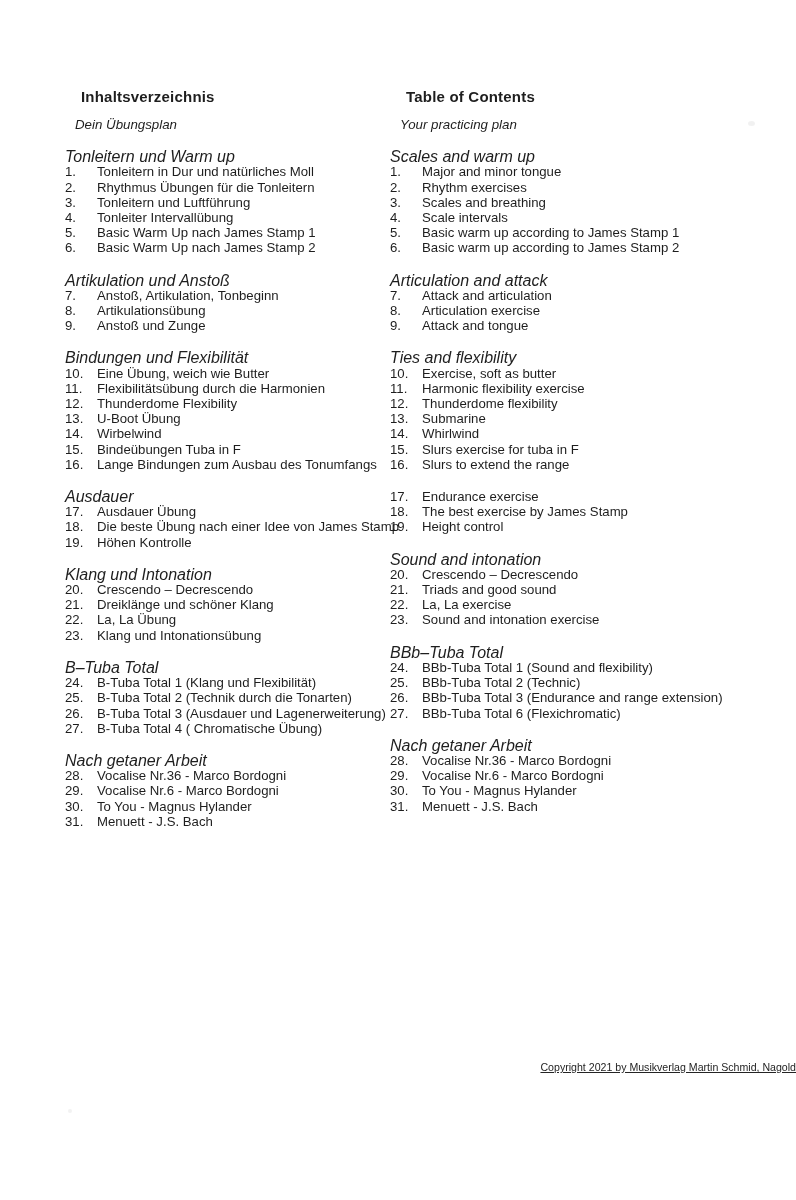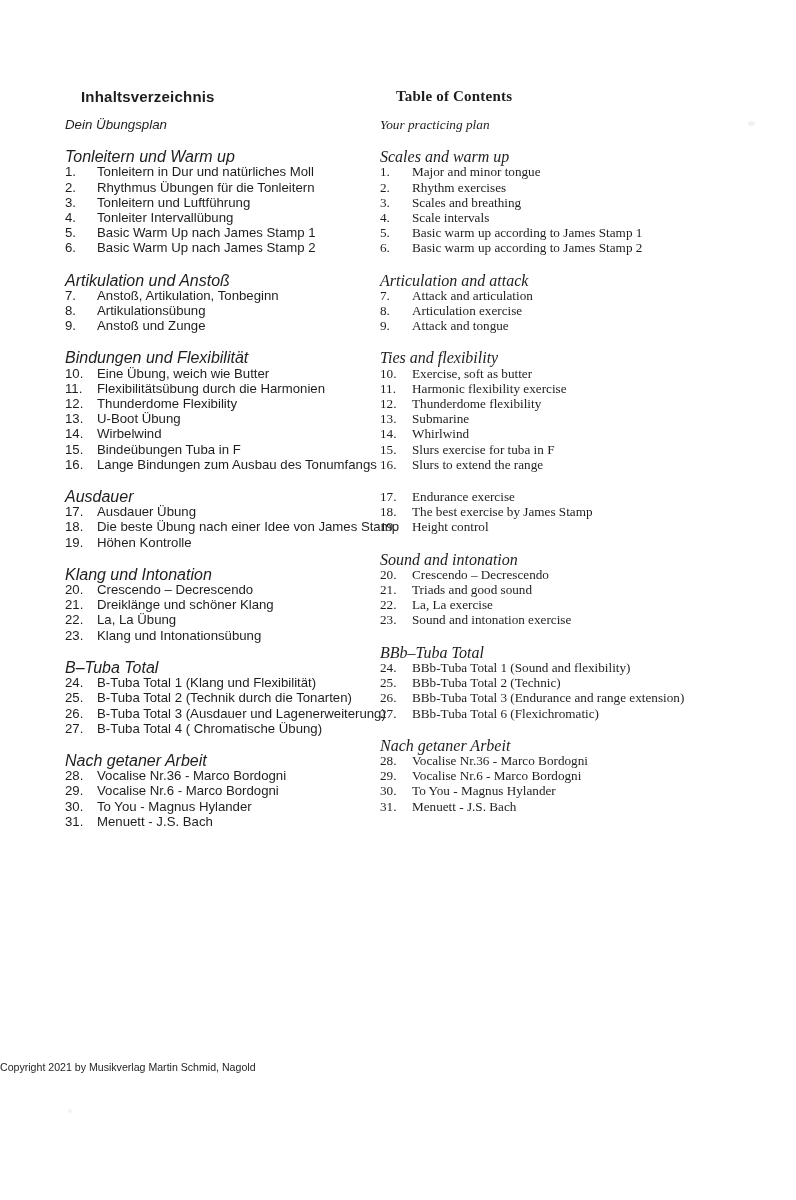--- a/index.html
+++ b/index.html
@@ -14,34 +14,34 @@
     overflow: hidden;
     font-family: "Liberation Sans", "DejaVu Sans", sans-serif;
     color: #1e1e1e;
     -webkit-font-smoothing: antialiased;
   }
   .col {
     position: absolute;
     top: 88px;
   }
   .col-left  { left: 65px;  width: 322px; }
-  .col-right { left: 380px; width: 402px; font-family: Liberation Serif, serif; }
+  .col-right { left: 390px; width: 402px; }
 
   .title {
     font-size: 15px;
     font-weight: bold;
     letter-spacing: 0.2px;
     margin: 0 0 12px 16px;
     line-height: 17px;
   }
   .subtitle {
     font-style: italic;
     font-size: 13.3px;
     line-height: 15.2px;
-    margin: 0;
+    margin: 10px;
   }
   .section { margin-top: 17px; }
   .section-header {
     font-style: italic;
     font-size: 16px;
     line-height: 15.2px;
   }
   .item {
     display: flex;
     font-size: 13.2px;
@@ -51,24 +51,25 @@
     flex: 0 0 32px;
     width: 32px;
   }
   .item .txt { flex: 1 1 auto; white-space: nowrap; }
 
   .footer {
     position: absolute;
     top: 1061px;
     left: 0;
     width: 100%;
-    text-align: left;
+    text-align: right;
     font-size: 10.6px;
     line-height: 13px;
     color: #242424;
+    text-decoration: underline;
   }
 
   
   .speck {
     position: absolute;
     background: #9a9a9a;
     border-radius: 50%;
     pointer-events: none;
   }
   .speck-1 { left: 748px; top: 121px; width: 7px; height: 5px; opacity: 0.14; }

